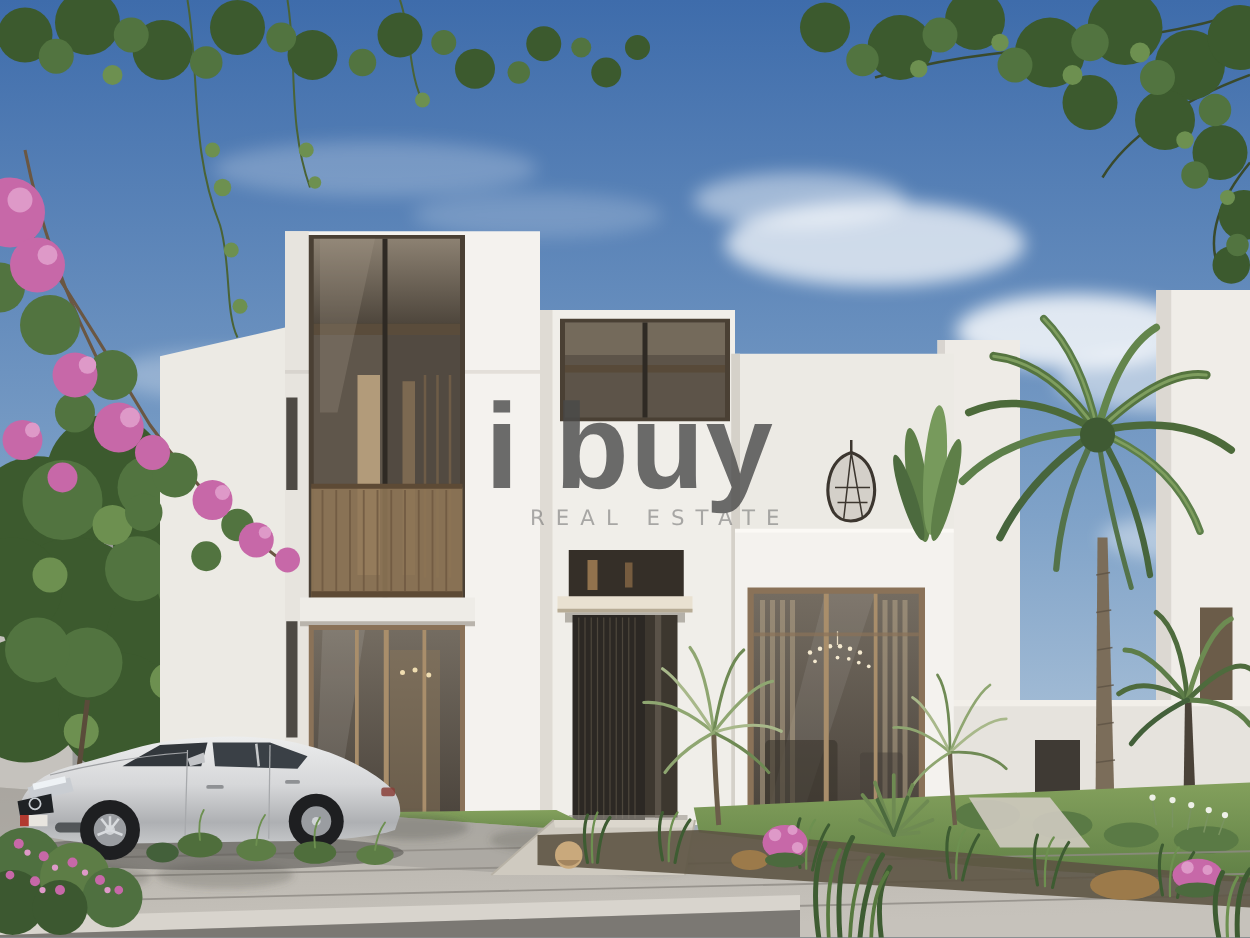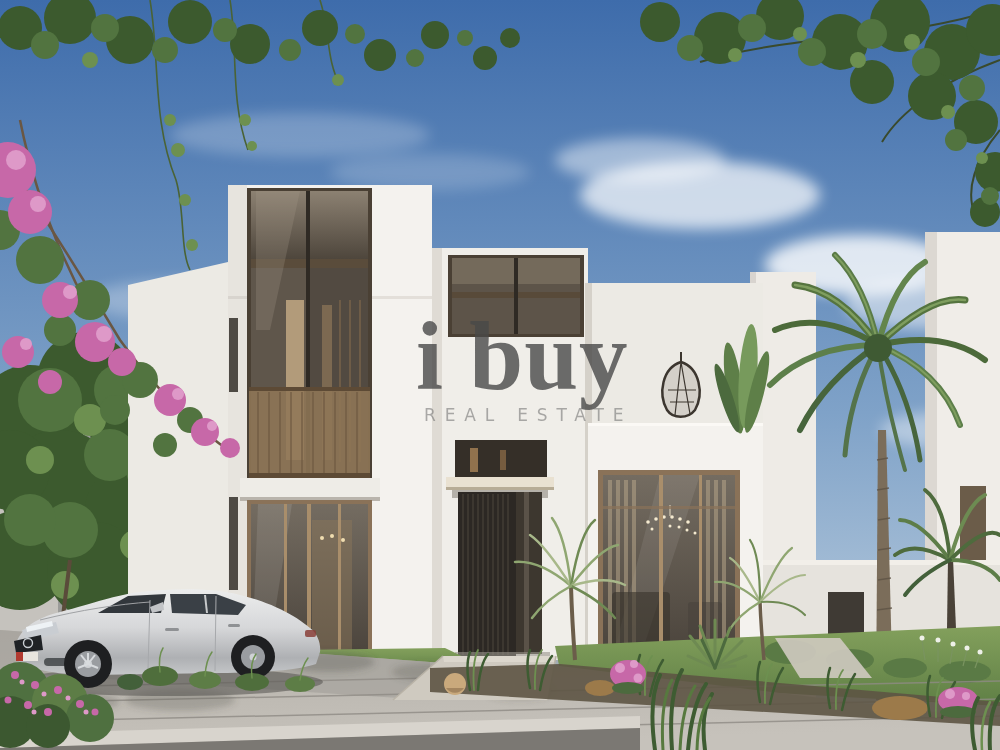--- a/index.html
+++ b/index.html
@@ -12,22 +12,21 @@
   }
   .scene svg{position:absolute;inset:0;display:block;}
   .watermark{
     position:absolute;left:0;top:0;width:100%;height:100%;
     pointer-events:none;
   }
   .wm-logo{
     position:absolute;left:388px;top:308px;
     font-size:97px;font-weight:600;letter-spacing:1px;line-height:1;
     color:var(--wm_logo,rgba(72,72,72,.8));
-    font-family:Liberation Serif, serif;
-    margin-left:28px;
+    font-family:Liberation Sans, sans-serif;
   }
   .wm-sub{
     position:absolute;left:424px;top:407px;
     font-size:17px;font-weight:400;letter-spacing:.52em;line-height:1;
     color:var(--wm_sub,rgba(108,108,108,.55));
     white-space:nowrap;
   }
 </style>
 </head>
 <body>

